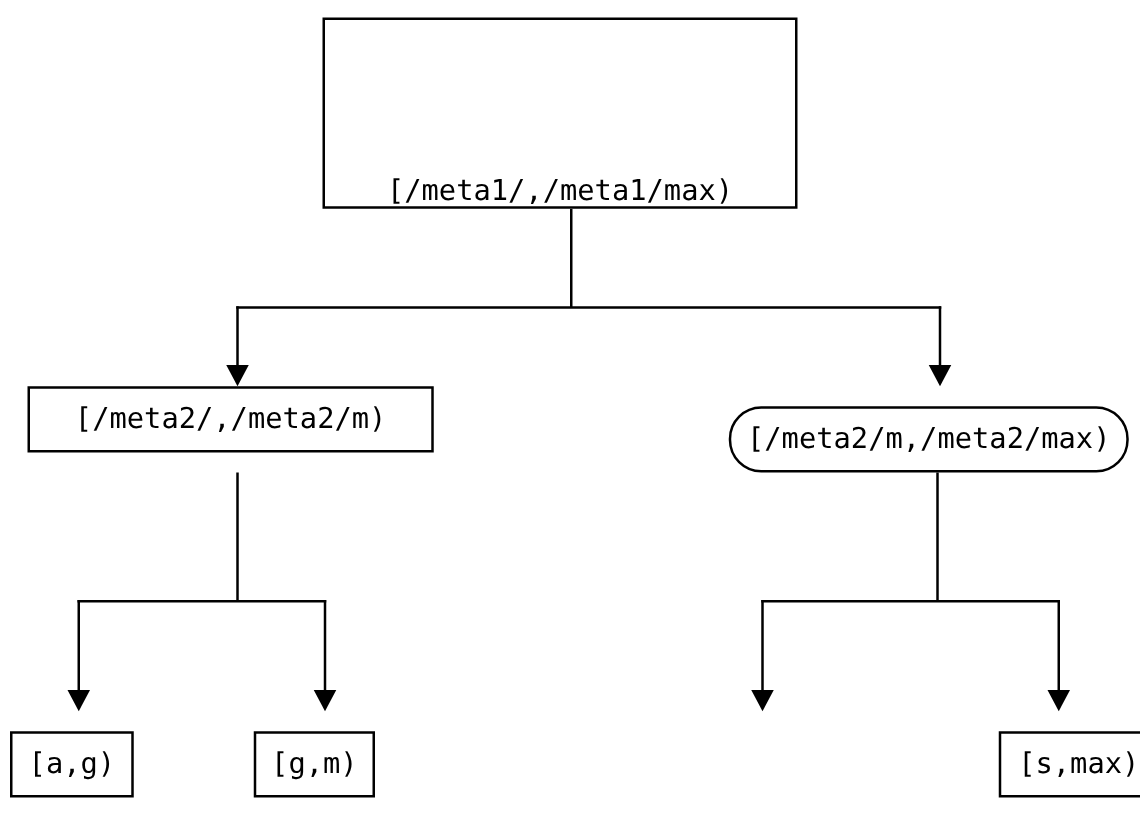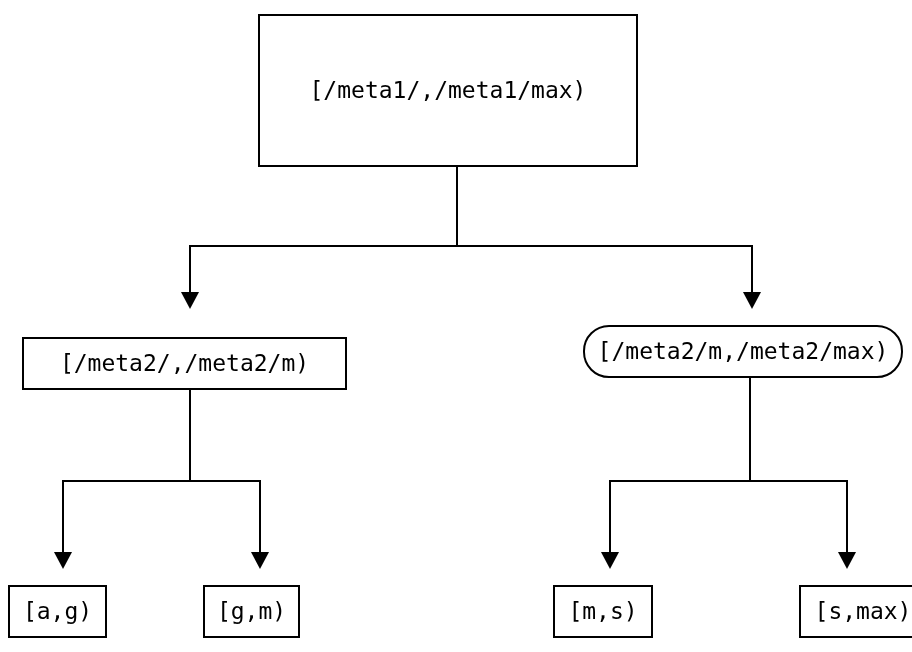--- a/index.html
+++ b/index.html
@@ -37,22 +37,22 @@
     box-sizing: border-box;
     border: 2px solid #000000;
     background: #ffffff;
     display: flex;
     align-items: center;
     justify-content: center;
     font-size: 23px;
     line-height: 1;
     white-space: nowrap;
   }
-  .node-root  { left: 258px; top:  14px; width: 380px; height: 153px; }
-  .node-left  { left:  22px; top: 337px; width: 325px; height:  53px; }
+  .node-root  { left: 258px; top:  14px; width: 380px; height: 153px; align-items: flex-end; }
+  .node-left  { left:  22px; top: 309px; width: 325px; height:  53px; }
   .node-right { left: 583px; top: 325px; width: 320px; height:  53px; border-radius: 26px; }
   .node-ag    { left:   8px; top: 585px; width:  99px; height:  53px; }
   .node-gm    { left: 203px; top: 585px; width:  97px; height:  53px; align-items: center; }
   .node-ms    { left: 553px; top: 585px; width: 100px; height:  53px; }
   .node-smax  { left: 799px; top: 585px; width: 128px; height:  53px; }
 </style>
 </head>
 <body>
 
 <div class="canvas">
@@ -94,21 +94,18 @@
   </div>
 
   <div class="node node-ag">
     <span>[a,g)</span>
   </div>
 
   <div class="node node-gm">
     <span>[g,m)</span>
   </div>
 
-  <div class="node node-ms">
-    <span>[m,s)</span>
-  </div>
 
   <div class="node node-smax">
     <span>[s,max)</span>
   </div>
 
 </div>
 
 </body></html>

